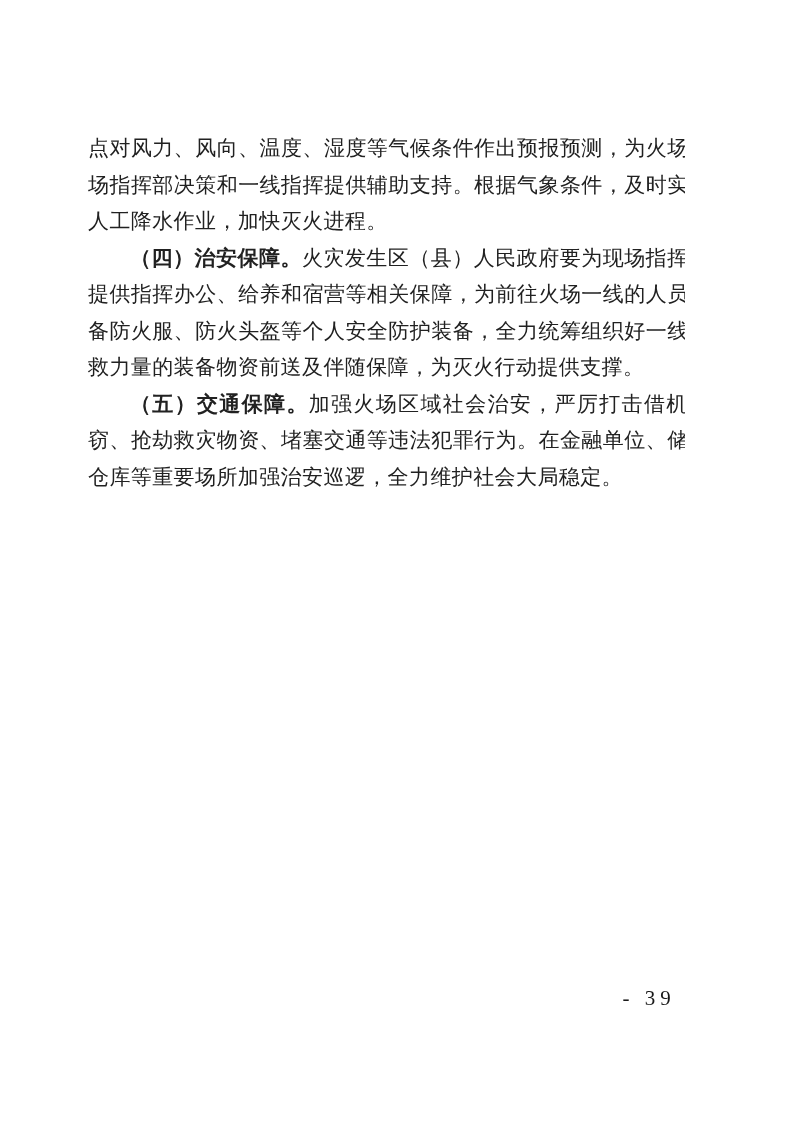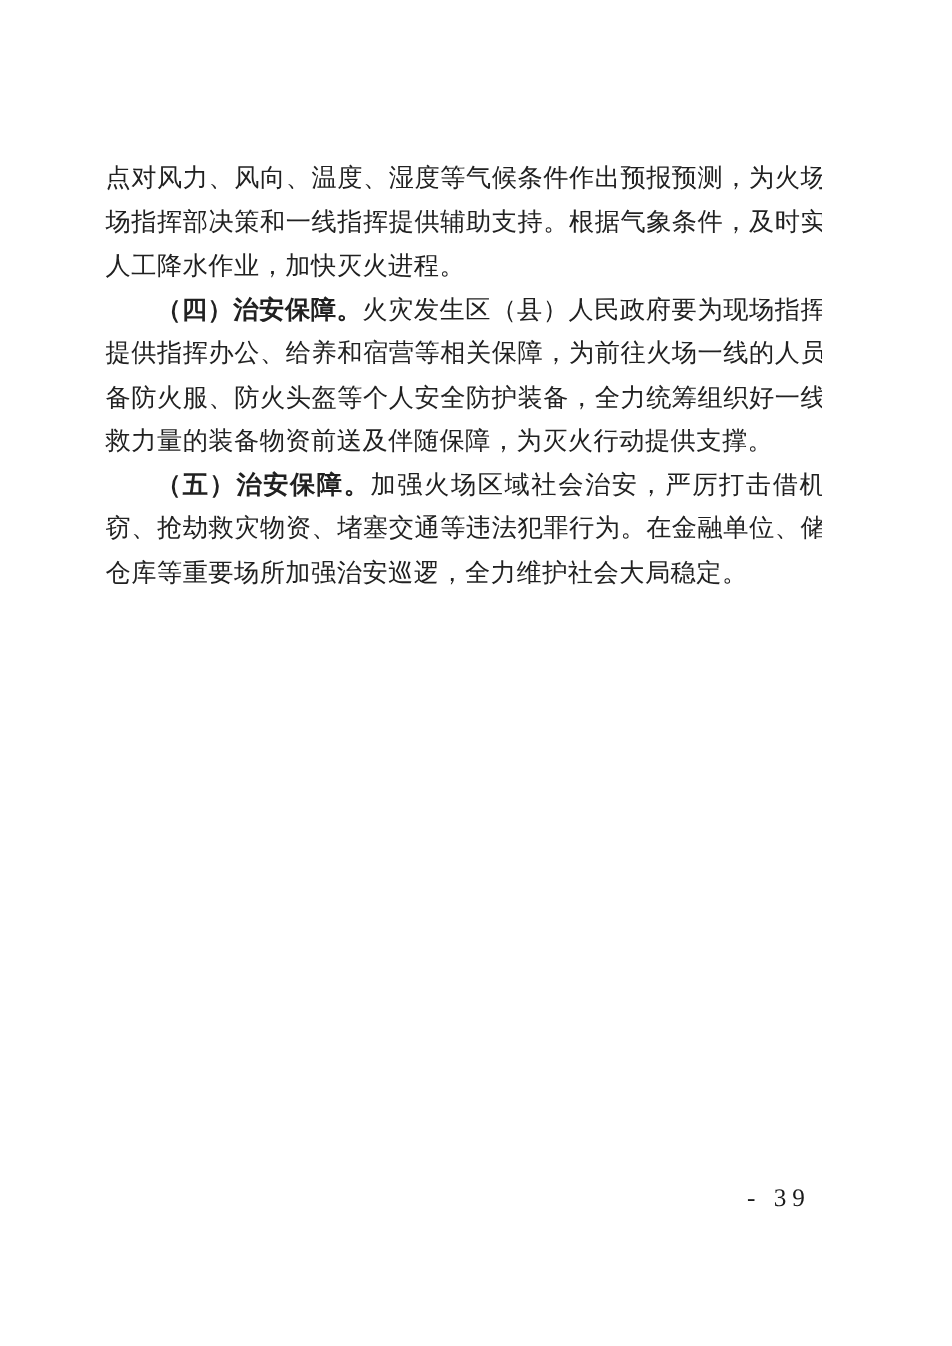--- a/index.html
+++ b/index.html
@@ -53,17 +53,17 @@
 </head>
 <body>
 
 <div class="page">
   <div class="content">
     <p class="para flush"><span class="lead"></span><span>点对风力、风向、温度、湿度等气候条件作出预报预测，为火场现场指挥部决策和一线指挥提供辅助支持。根据气象条件，及时实施人工降水作业，加快灭火进程。</span></p>
 
 
     <p class="para"><span class="lead">（四）治安保障。</span><span>火灾发生区（县）人民政府要为现场指挥部提供指挥办公、给养和宿营等相关保障，为前往火场一线的人员配备防火服、防火头盔等个人安全防护装备，全力统筹组织好一线扑救力量的装备物资前送及伴随保障，为灭火行动提供支撑。</span></p>
 
-    <p class="para"><span class="lead">（五）治安保障。</span><span>加强火场区域社会治安，严厉打击借机盗窃、抢劫救灾物资、堵塞交通等违法犯罪行为。在金融单位、储备仓库等重要场所加强治安巡逻，全力维护社会大局稳定。</span></p>
+    <p class="para"><span class="lead">（五）交通保障。</span><span>加强火场区域社会治安，严厉打击借机盗窃、抢劫救灾物资、堵塞交通等违法犯罪行为。在金融单位、储备仓库等重要场所加强治安巡逻，全力维护社会大局稳定。</span></p>
   </div>
 
   <div class="page-number">- 39 -</div>
 </div>
 
 </body></html>

